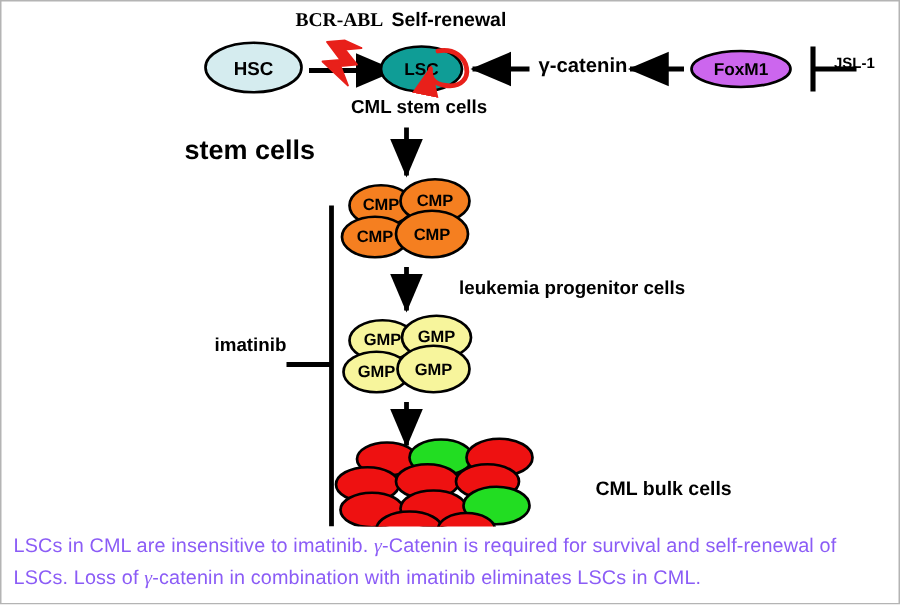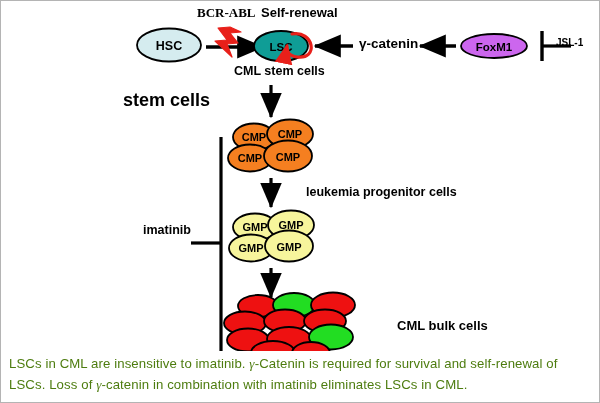--- a/index.html
+++ b/index.html
@@ -42,21 +42,21 @@
     dominant-baseline: central;
   }
   #caption {
     position: absolute;
     left: 8px;
     top: 352px;
     width: 586px;
     font-family: "Liberation Sans", sans-serif;
     font-size: 13.2px;
     line-height: 21px;
-    color: #4d7c0f;
+    color: #8b5cf6;
     letter-spacing: 0.1px;
   }
   #caption .gch { font-family: "Liberation Serif", serif; font-style: italic; }
 </style>
 </head>
 <body>
 
 <div id="page">
 
   <svg id="diagram-svg" viewBox="0 0 600 350">

